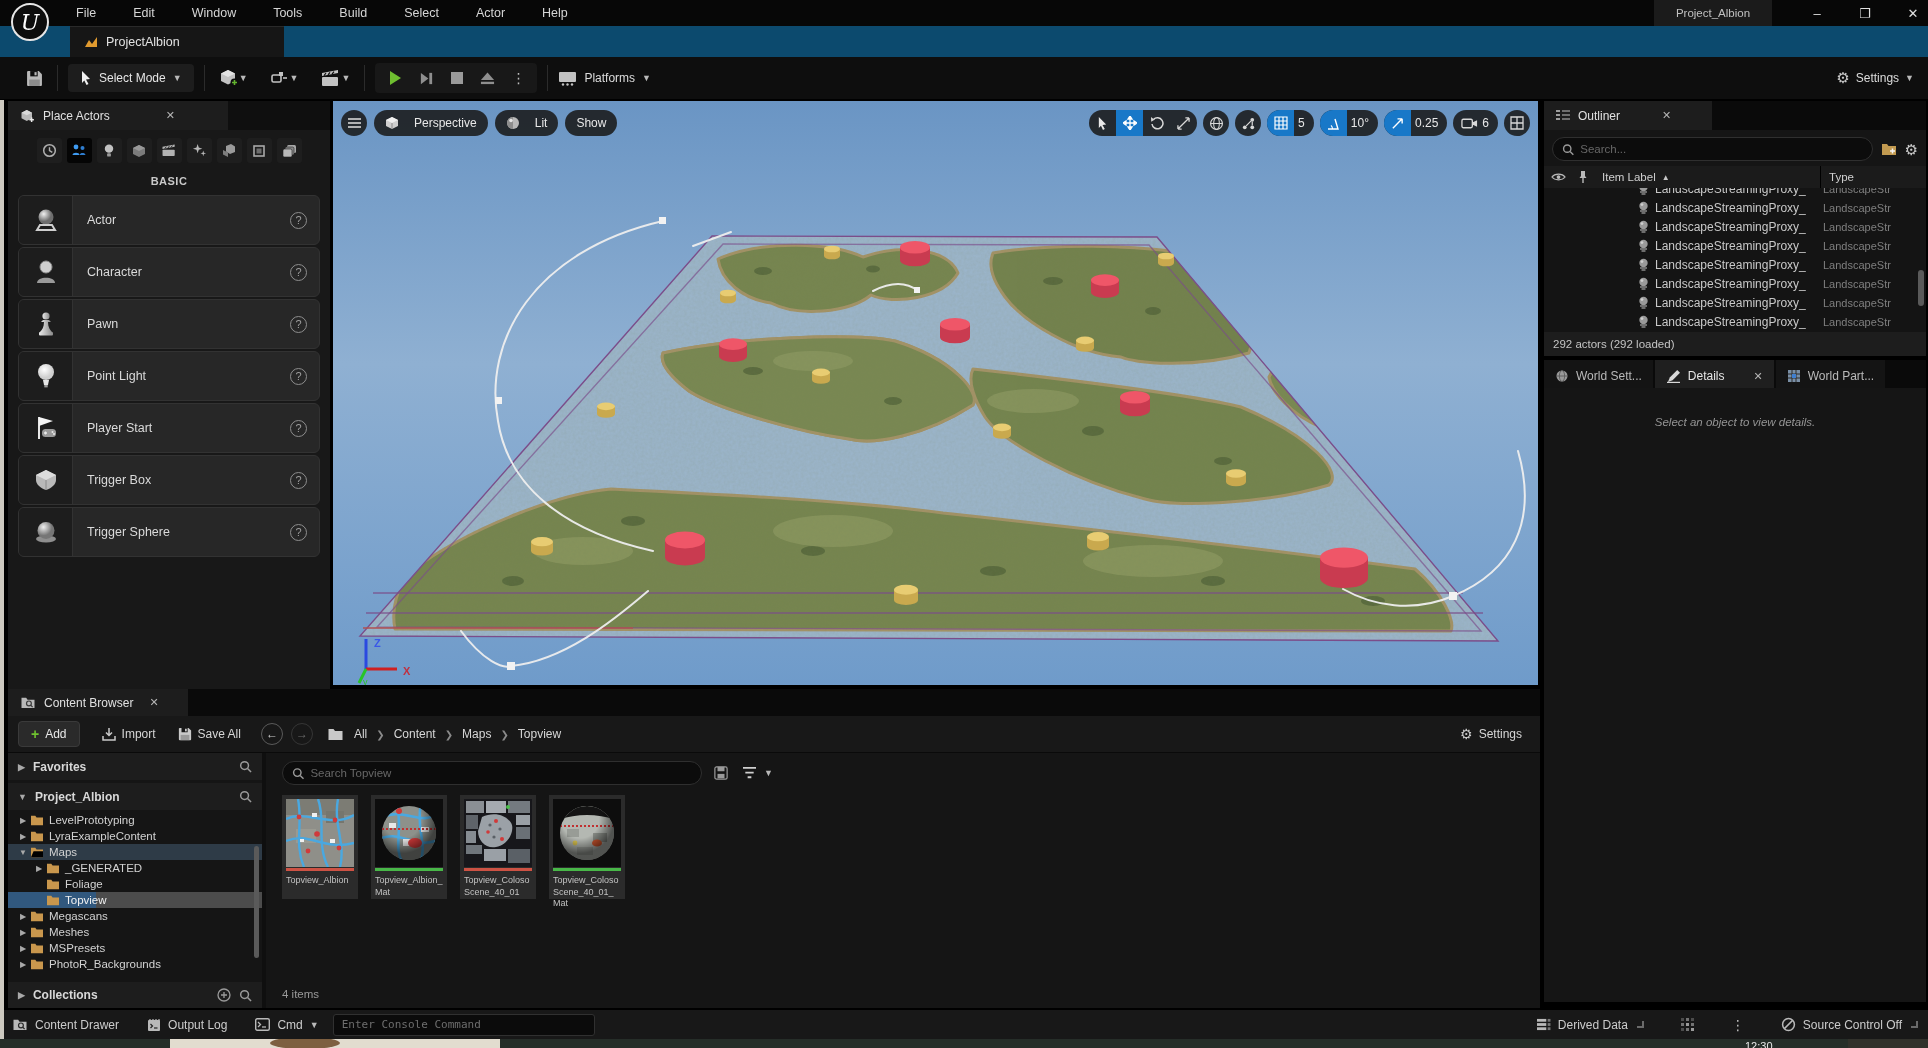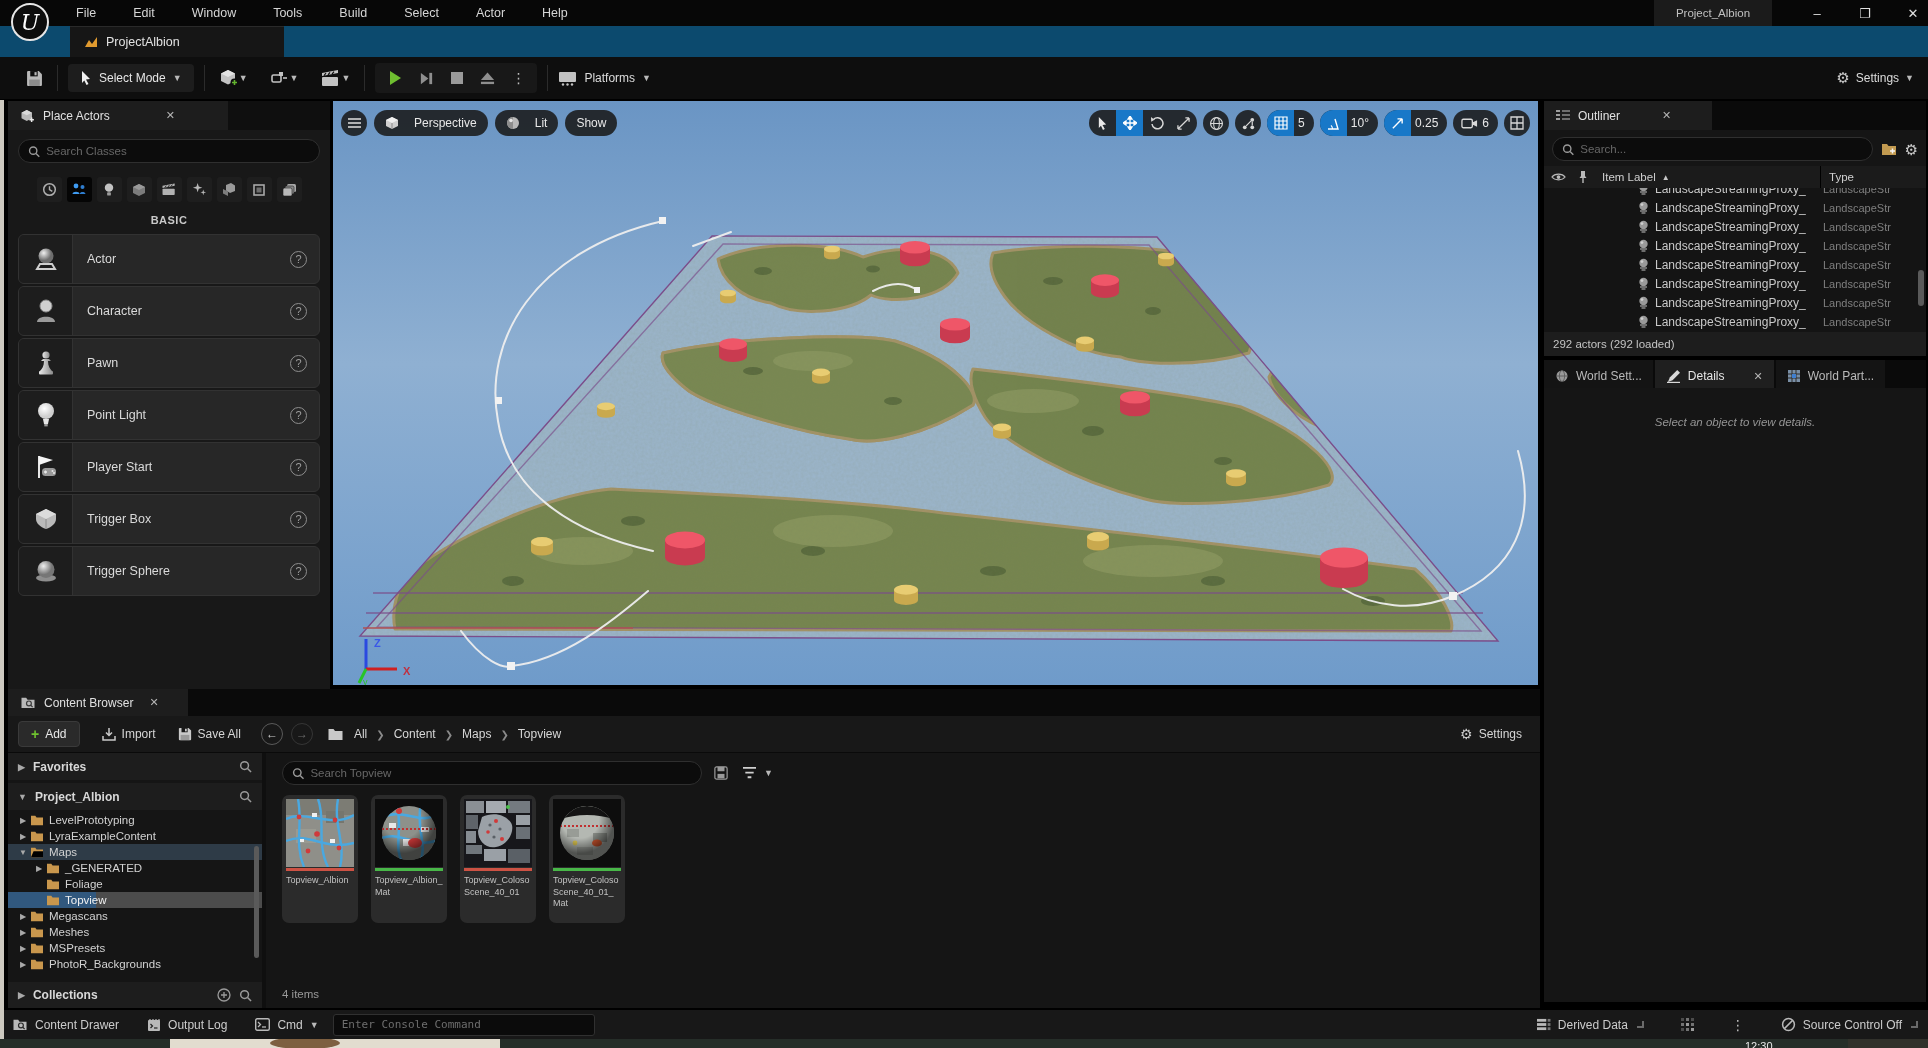--- a/index.html
+++ b/index.html
@@ -114,21 +114,21 @@
   .cb-tree { height:163px; overflow:hidden; position:relative; padding-top:2px; }
   .tree-row { height:16px; display:flex; align-items:center; font-size:11.5px; color:#d2d2d2; white-space:nowrap; }
   .tree-row .arrow { width:10px; font-size:8px; color:#a9a9a9; text-align:center; }
   .tree-row.hl { background:#2e3b47; }
   .tree-row.sel { background:linear-gradient(90deg,#31587e 0,#31587e 88px,#4c4c4c 88px); color:#f0f0f0; }
   .collections-row { height:26px; background:#1d1d1d; display:flex; align-items:center; padding:0 10px;
     gap:8px; font-size:12px; font-weight:bold; color:#d8d8d8; position:absolute; bottom:0; width:100%; }
   .cb-right { position:absolute; left:258px; top:64px; width:1274px; height:255px; background:#151515; }
   .cb-search-row { display:flex; align-items:center; padding:8px 0 4px 16px; }
   .asset-grid { display:flex; gap:13px; padding:6px 0 0 16px; }
-  .asset-tile { width:76px; height:128px; background:#2b2b2b; border-radius:7px; padding:4px; }
+  .asset-tile { width:76px; height:104px; background:#2b2b2b; border-radius:0; padding:4px; }
   .asset-thumb { width:68px; height:68px; overflow:hidden; }
   .asset-bar { width:68px; height:3px; margin-top:1px; }
   .asset-name { font-size:9px; line-height:1.3; color:#c2c2c2; margin-top:4px; overflow-wrap:anywhere; }
   .items-count { position:absolute; left:16px; bottom:8px; font-size:11.5px; color:#9a9a9a; }
 
   
   .statusbar { position:absolute; left:0; top:1008px; width:1928px; height:31px; background:#181818;
     display:flex; align-items:center; border-top:2px solid #000; }
   .sb-item { display:flex; align-items:center; gap:7px; font-size:12px; color:#cccccc; }
   .console-input { width:262px; height:22px; background:#0b0b0b; border:1px solid #303030; border-radius:3px;
@@ -275,29 +275,20 @@
   <div class="panel-tab" style="width:220px">
     <svg width="15" height="14" viewBox="0 0 20 18">
       <path d="M9 1 L16 4.5 L16 12 L9 15.5 L2 12 L2 4.5 Z" fill="#b9b9b9"></path>
         <path d="M9 1 L16 4.5 L9 8 L2 4.5 Z" fill="#d9d9d9"></path>
       <path d="M15.5 11 v6 M12.5 14 h6" stroke="#e8e8e8" stroke-width="2"></path>
       </svg>
     <span>Place Actors</span>
     <span class="tab-close" style="margin-left:48px;">✕</span>
   </div>
   <div class="pa-body">
-    <div class="pa-search-row">
-      <div class="search-pill">
-        <svg width="13" height="13" viewBox="0 0 14 14">
-          <circle cx="6" cy="6" r="4.2" fill="none" stroke="#9a9a9a" stroke-width="1.6"></circle>
-            <path d="M9.2 9.2 L13 13" stroke="#9a9a9a" stroke-width="1.6"></path>
-          </svg>
-        <input type="text" placeholder="Search Classes" style="">
-      </div>
-    </div>
     <div class="pa-cats">
       <div class="pa-cat">
         <svg width="15" height="15" viewBox="0 0 16 16">
             <circle cx="8" cy="8" r="6.2" fill="none" stroke="#b0b0b0" stroke-width="1.6"></circle>
             <path d="M8 4.5 V8 L11 10" stroke="#b0b0b0" stroke-width="1.5" fill="none"></path>
           </svg>
         </div>
       <div class="pa-cat active">
         <svg width="16" height="15" viewBox="0 0 16 15">
             <circle cx="5" cy="4" r="2.4" fill="#3f9bf2"></circle>

